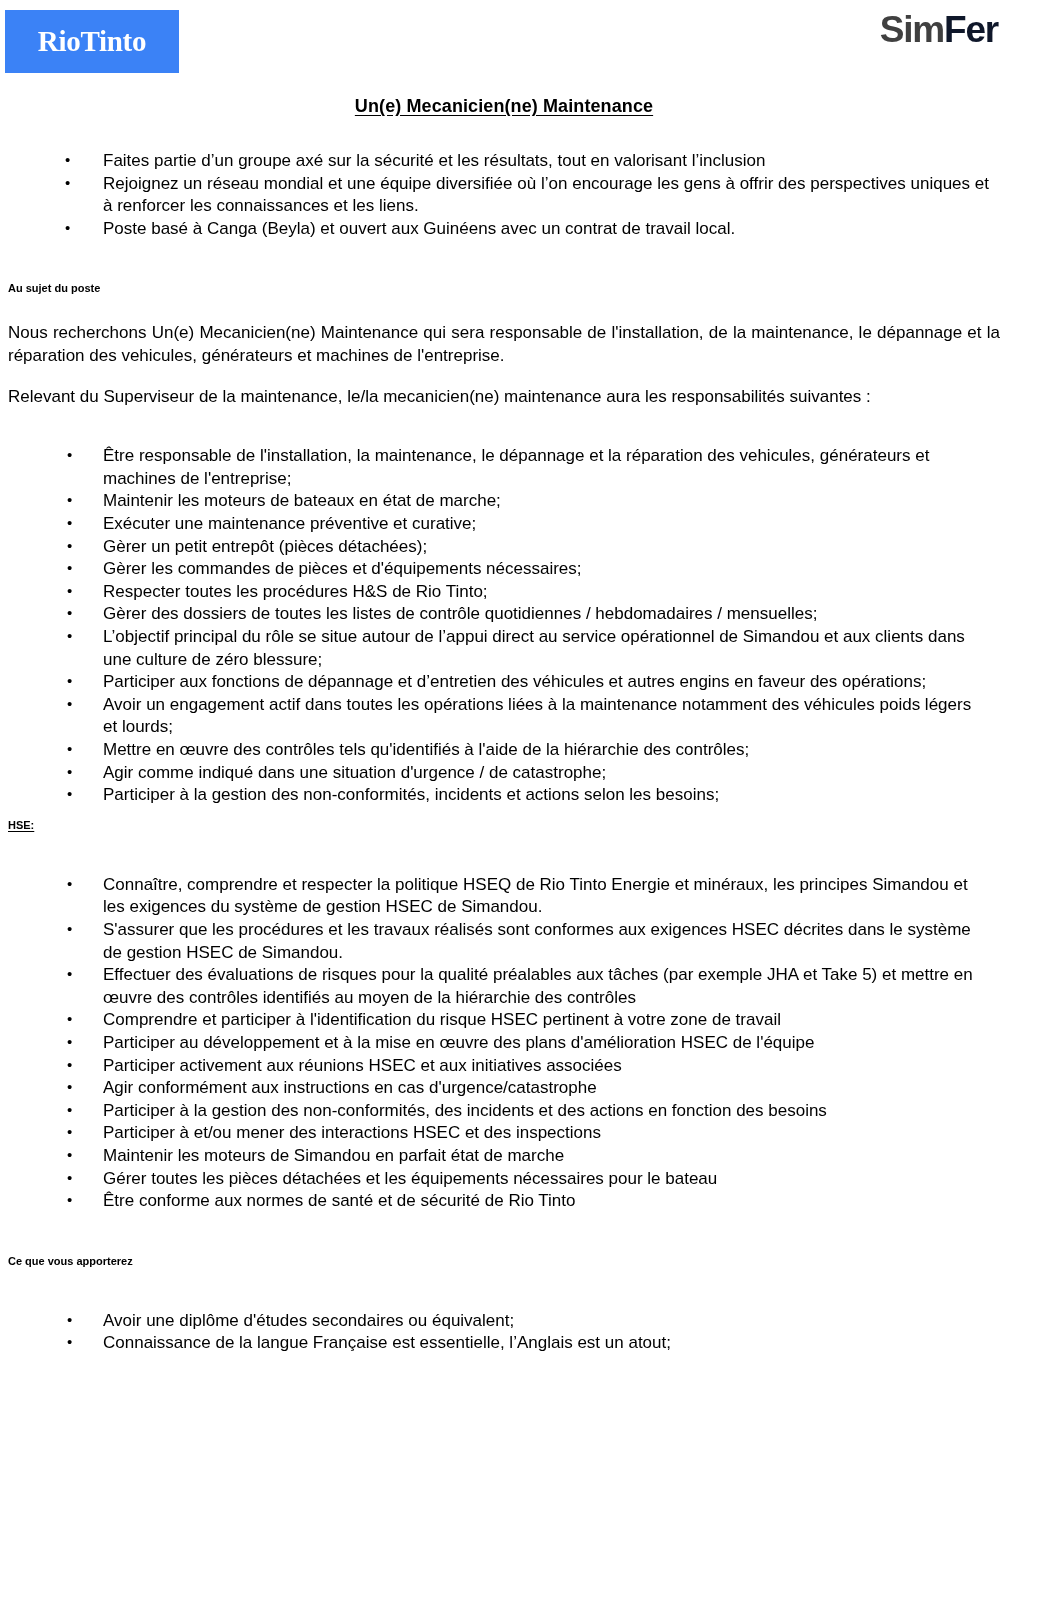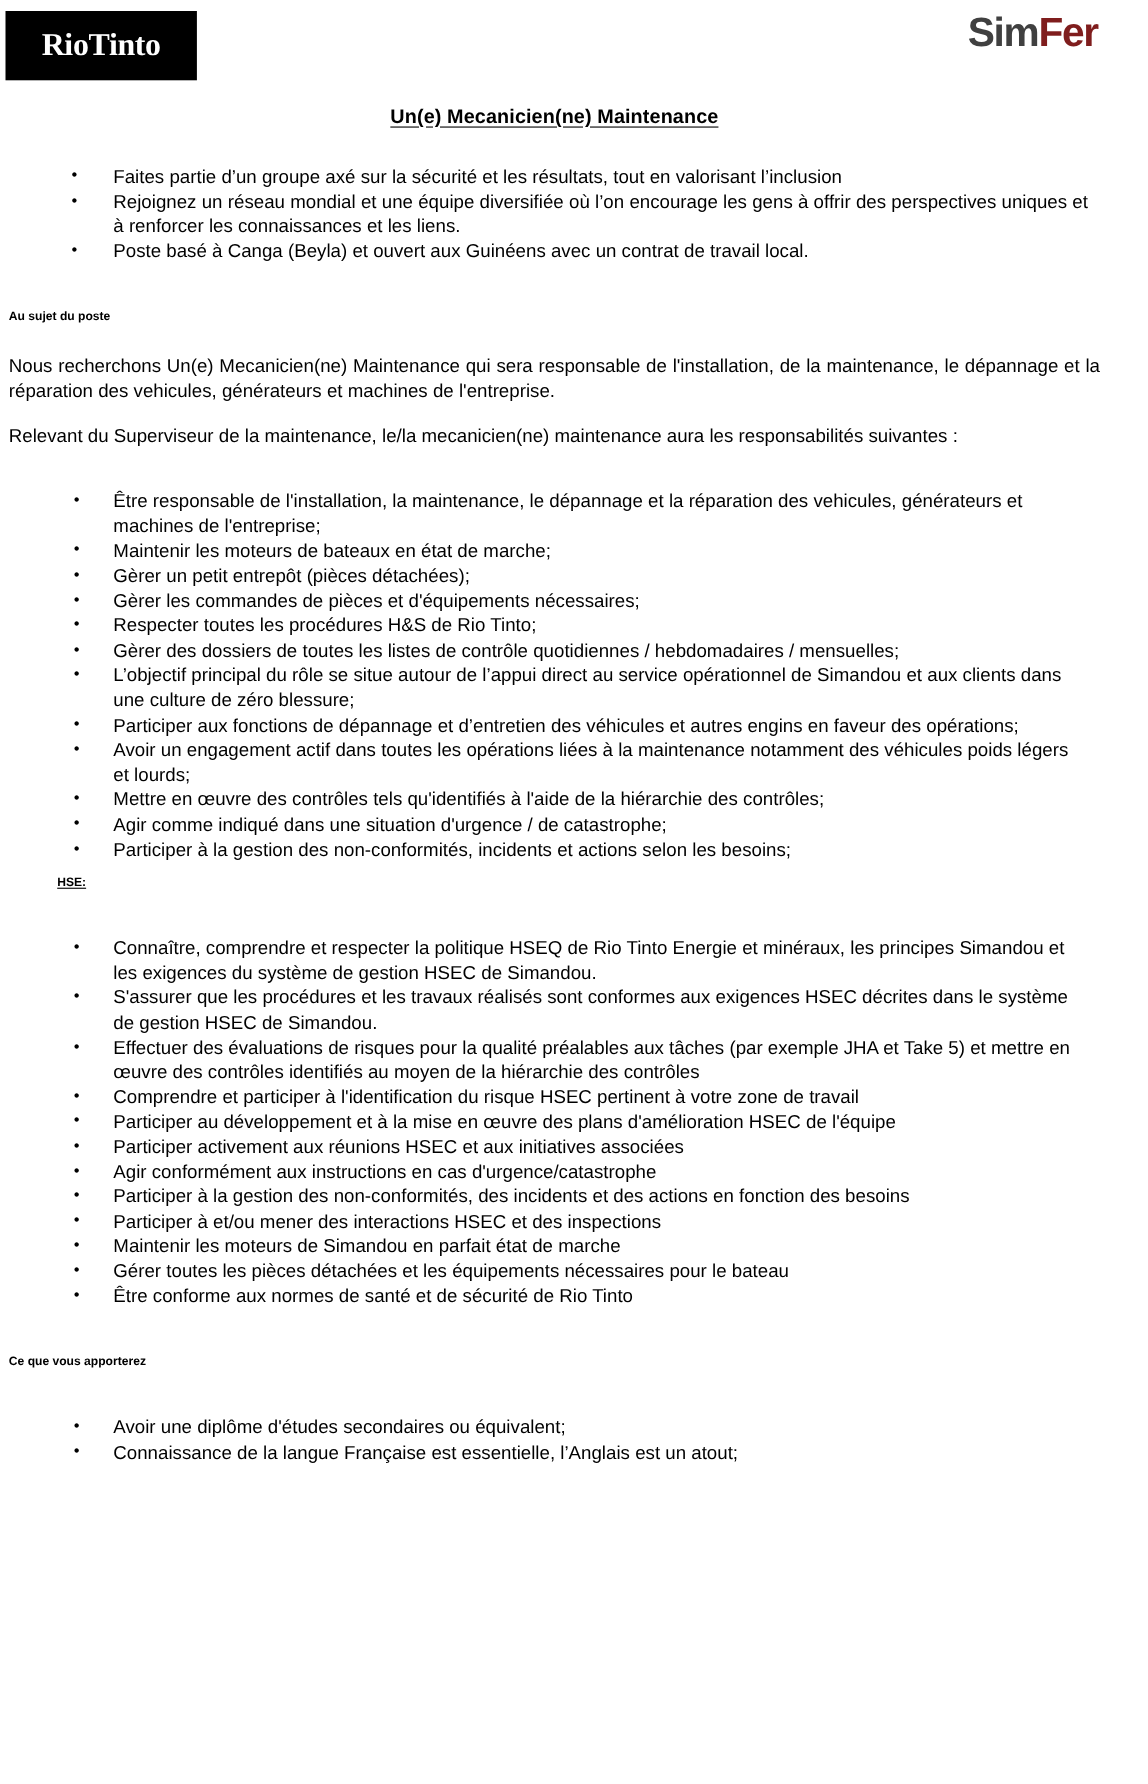--- a/index.html
+++ b/index.html
@@ -28,21 +28,21 @@
   .header {
     position: relative;
     height: 82px;
   }
   .riotinto-logo {
     position: absolute;
     left: 5px;
     top: 10px;
     width: 174px;
     height: 63px;
-    background: #000000;
+    background: #3b82f6;
     display: flex;
     align-items: center;
     justify-content: center;
   }
   .riotinto-logo .wordmark {
     font-family: "Liberation Serif", serif;
     font-weight: bold;
     font-size: 29px;
     color: #ffffff;
     letter-spacing: -0.3px;
@@ -54,21 +54,21 @@
     right: 46px;
     top: 11px;
     font-family: "Liberation Sans", sans-serif;
     font-weight: bold;
     font-size: 37px;
     line-height: 1;
     letter-spacing: -1.2px;
     white-space: nowrap;
   }
   .simfer-logo .sim { color: #404040; }
-  .simfer-logo .fer { color: #7f1d1d; }
+  .simfer-logo .fer { color: #0f172a; }
 
   
   .doc {
     position: relative;
     padding: 0 44px 0 8px;
   }
 
   .doc-title {
     text-align: center;
     font-size: 18px;
@@ -86,21 +86,20 @@
   h2.section-head {
     font-size: 11px;
     font-weight: bold;
     margin: 0;
     padding: 0;
     line-height: 1.35;
   }
   h2.section-head.underlined span {
     text-decoration: underline;
     text-underline-offset: 2px;
-    margin-left: 44px;
   }
 
   p.para {
     font-size: 17px;
     line-height: 1.33;
     margin: 0;
     padding: 0;
     text-align: justify;
     text-justify: inter-word;
   }
@@ -179,20 +178,21 @@
 
     <div class="spacer-18"></div>
 
     <p class="para">Relevant du Superviseur de la maintenance, le/la mecanicien(ne) maintenance aura les responsabilités suivantes :</p>
 
     <div class="spacer-26"></div>
 
     <ul class="blist plain-list">
       <li>Être responsable de l'installation, la maintenance, le dépannage et la réparation des vehicules, générateurs et machines de l'entreprise;</li>
       <li>Maintenir les moteurs de bateaux en état de marche;</li>
+      <li>Exécuter une maintenance préventive et curative;</li>
       <li>Gèrer un petit entrepôt (pièces détachées);</li>
       <li>Gèrer les commandes de pièces et d'équipements nécessaires;</li>
       <li>Respecter toutes les procédures H&amp;S de Rio Tinto;</li>
       <li>Gèrer des dossiers de toutes les listes de contrôle quotidiennes / hebdomadaires / mensuelles;</li>
       <li>L’objectif principal du rôle se situe autour de l’appui direct au service opérationnel de Simandou et aux clients dans une culture de zéro blessure;</li>
       <li>Participer aux fonctions de dépannage et d’entretien des véhicules et autres engins en faveur des opérations;</li>
       <li>Avoir un engagement actif dans toutes les opérations liées à la maintenance notamment des véhicules poids légers et lourds;</li>
       <li>Mettre en œuvre des contrôles tels qu'identifiés à l'aide de la hiérarchie des contrôles;</li>
       <li>Agir comme indiqué dans une situation d'urgence / de catastrophe;</li>
       <li>Participer à la gestion des non-conformités, incidents et actions selon les besoins;</li>

